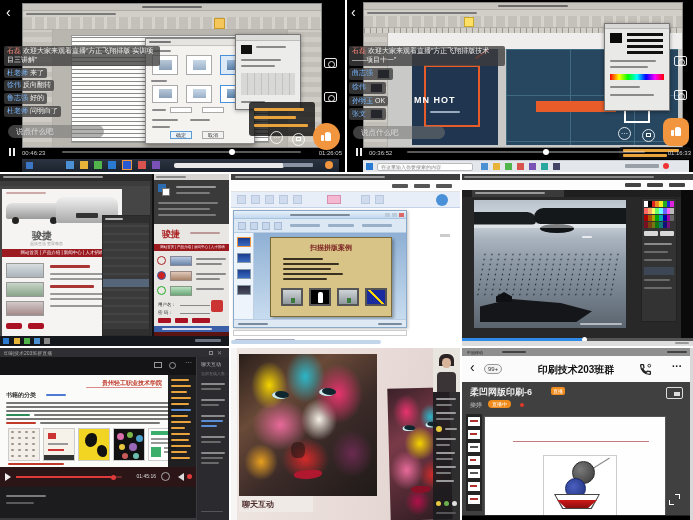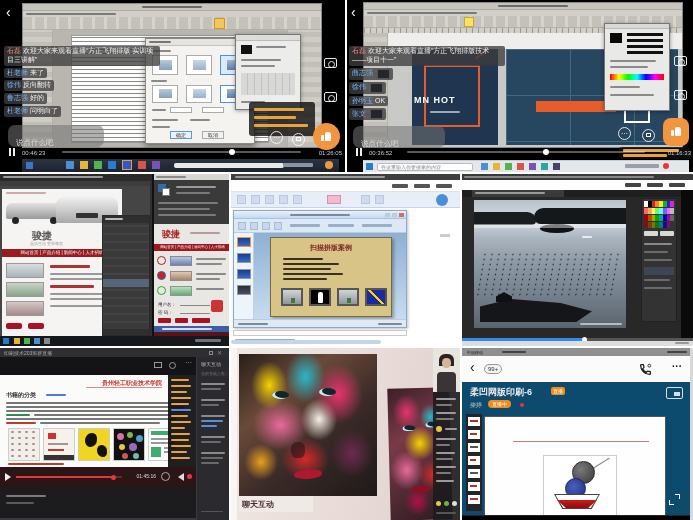--- a/index.html
+++ b/index.html
@@ -18,21 +18,21 @@
   .sidepanel{position:absolute;background:#c9c6bf;border-right:1px solid #b3b0a9;
     background-image:repeating-linear-gradient(0deg,#c2bfb8 0 5px,#cfccc5 5px 10px);}
   .chatwrap{position:absolute;width:158px;}
   .chatmsg{display:table;max-width:156px;background:rgba(62,62,62,.78);border-radius:2px;
     padding:1px 3px;margin:2px 0;font-size:7px;line-height:1.25;color:#efefef;}
   .cn-red{color:#ff8a7a;margin-right:2px;}
   .cn-blue{color:#7ab8ff;margin-right:2px;}
   .chat-thumb{display:inline-block;width:13px;height:10px;background:#24262c;border:1px solid #555;
     vertical-align:middle;margin-left:2px;border-radius:1px;}
   .saypill{position:absolute;height:13px;border-radius:7px;background:rgba(115,115,115,.55);
-    color:#ddd;font-size:7.5px;line-height:13px;padding:11px 8px;}
+    color:#ddd;font-size:7.5px;line-height:13px;padding:0 8px;}
   .cam{position:absolute;width:13px;height:10px;border:1px solid #fff;border-radius:2px;opacity:.9;}
   .cam::after{content:"";position:absolute;left:3px;top:1.5px;width:5px;height:5px;border:1px solid #fff;border-radius:50%;}
   .circbtn{position:absolute;width:13px;height:13px;border:1px solid rgba(255,255,255,.85);border-radius:50%;
     color:#fff;font-size:7px;line-height:11px;text-align:center;}
   .likebtn{position:absolute;background:#f2953f;border-radius:8px;}
   .thumbico{position:absolute;left:8px;top:7px;width:11px;height:11px;}
   .thumbico::before{content:"";position:absolute;left:0;bottom:0;width:3px;height:6px;background:#fff;border-radius:1px;}
   .thumbico::after{content:"";position:absolute;left:4px;bottom:0;width:6px;height:9px;background:#fff;border-radius:2px 3px 1px 1px;}
   .pausebtn{position:absolute;width:8px;height:8px;}
   .pausebtn::before,.pausebtn::after{content:"";position:absolute;top:0;width:2px;height:8px;background:#eee;}
@@ -673,29 +673,30 @@
 
   <div class="cell" style="left:462px;top:348px;width:231px;height:172px;background:#000;">
     <div class="a" style="left:0;right:0;top:0;height:8px;background:#8f8f8f;">
       <div class="txt" style="left:5px;top:2px;font-size:4px;color:#222;">中国移动</div>
       <span class="bar" style="left:40px;top:3px;width:24px;height:2px;background:#444;"></span>
       <span class="bar" style="right:6px;top:3px;width:20px;height:2px;background:#444;"></span>
     </div>
     <div class="a" style="left:0;right:3px;top:8px;height:26px;background:#fbfbfb;">
       <div class="txt" style="left:8px;top:3px;font-size:14px;color:#111;">‹</div>
       <div class="pill99" style="left:22px;top:8px;">99+</div>
+      <div class="txt" style="left:0;right:0;top:7px;text-align:center;font-size:10px;font-weight:600;color:#111;">印刷技术203班群</div>
       <span class="a" style="right:38px;top:6px;">
         <svg width="13" height="13" viewBox="0 0 24 24">
             <path d="M6.6 10.8c1.4 2.8 3.8 5.1 6.6 6.6l2.2-2.2c.3-.3.7-.4 1-.2 1.1.4 2.3.6 3.6.6.6 0 1 .4 1 1V20c0 .6-.4 1-1 1C10.6 21 3 13.4 3 4c0-.6.4-1 1-1h3.5c.6 0 1 .4 1 1 0 1.2.2 2.4.6 3.6.1.3 0 .7-.2 1l-2.3 2.2z" fill="none" stroke="#222" stroke-width="2.4"></path>
             <circle cx="19" cy="5" r="2.6" fill="none" stroke="#222" stroke-width="1.6"></circle>
           </svg>
       </span>
       <div class="txt" style="right:8px;top:5px;font-size:10px;font-weight:bold;color:#111;">···</div>
     </div>
-    <div class="a" style="left:0;right:3px;top:34px;bottom:5px;background:#0c4a6e;">
+    <div class="a" style="left:0;right:3px;top:34px;bottom:5px;background:#404040;">
       <div class="txt" style="left:8px;top:4px;font-size:9px;font-weight:600;color:#eee;">柔凹网版印刷-6</div>
       <span class="tagbadge" style="position:absolute;left:86px;top:5px;">直播</span>
       <div class="txt" style="left:8px;top:19px;font-size:6px;color:#bbb;">柴婷</div>
       <span class="livepill" style="position:absolute;left:26px;top:18px;">直播中</span>
       <span class="a" style="left:58px;top:21px;width:4px;height:4px;background:#e03a2a;border-radius:50%;"></span>
       <span class="a" style="right:7px;top:5px;width:17px;height:12px;border:1.5px solid #ddd;border-radius:2px;">
           <span class="a" style="right:2px;bottom:2px;width:6px;height:4px;background:#ddd;"></span>
         </span>
       <div class="a" style="left:4px;top:32px;width:16px;bottom:4px;background:#242424;">
         <span class="a" style="left:2px;top:3px;width:12px;height:9px;background:#fff;">

